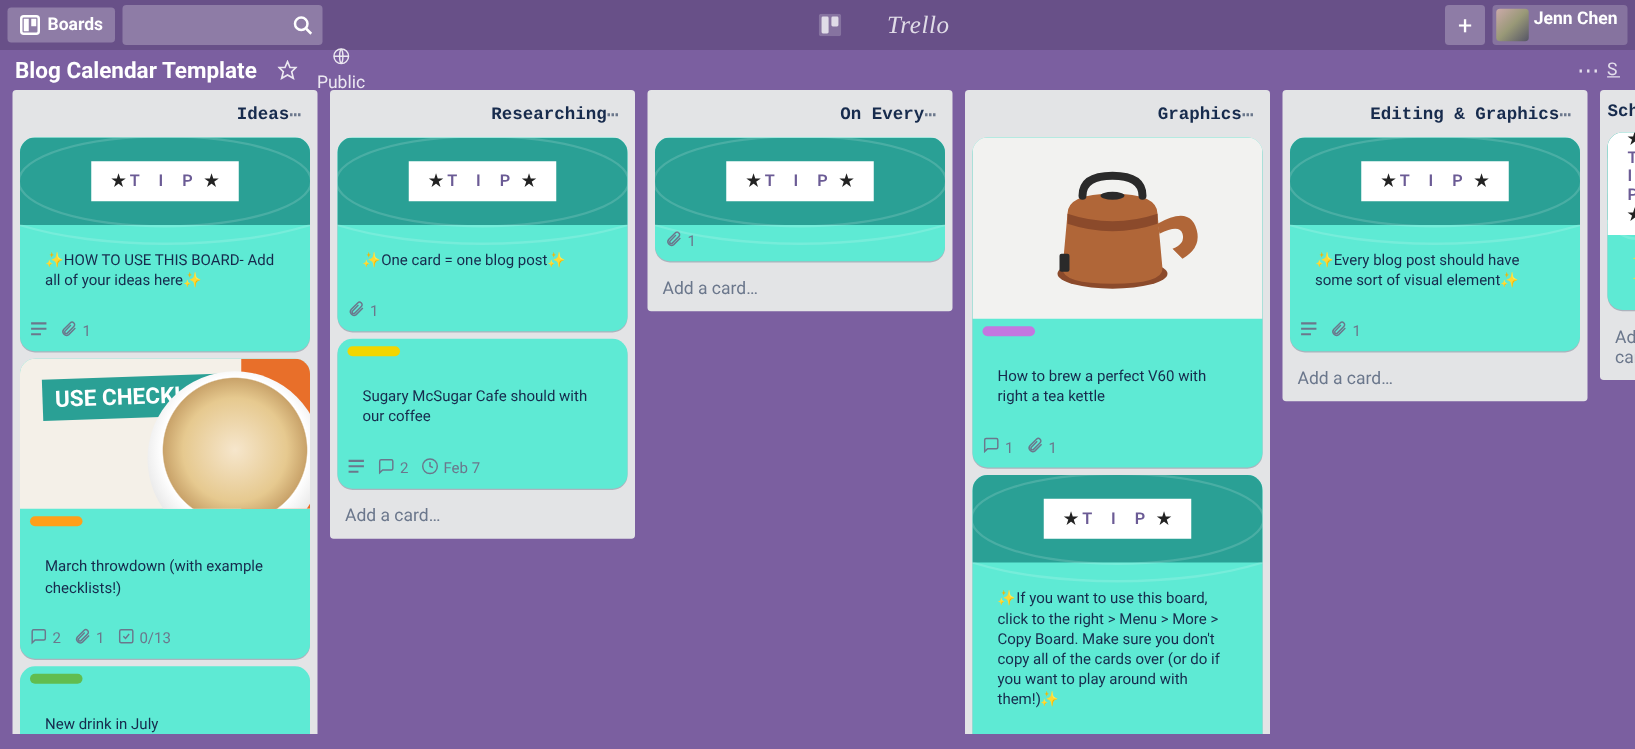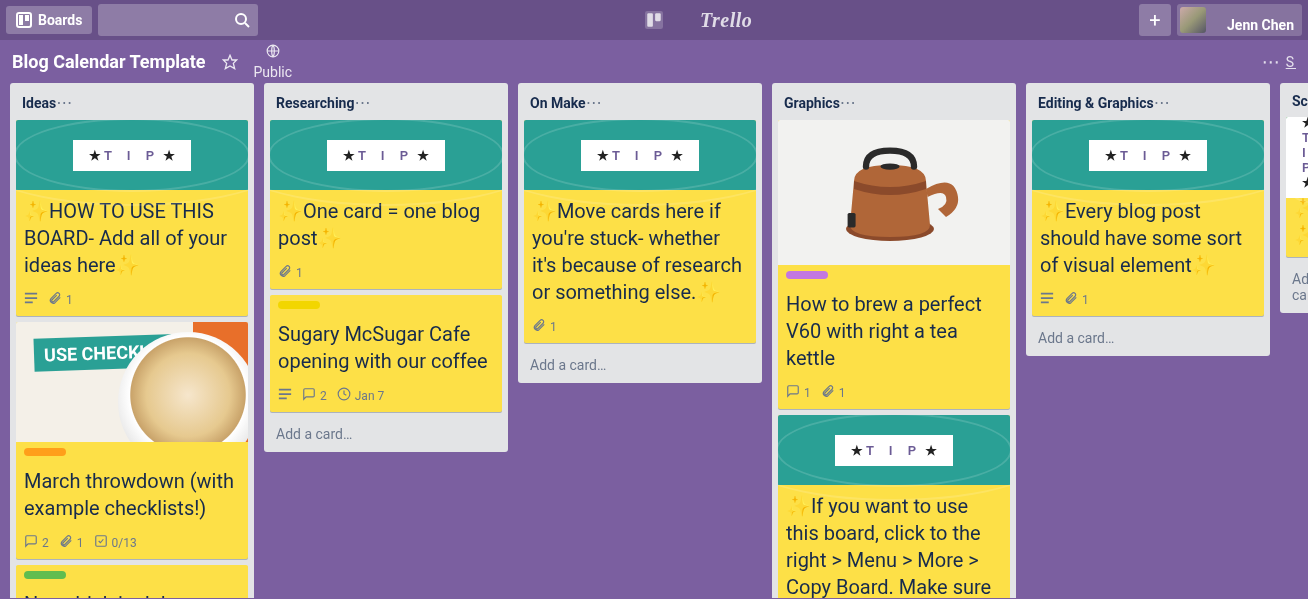--- a/index.html
+++ b/index.html
@@ -2,55 +2,55 @@
 <html><head>
 <meta charset="utf-8">
 <style>
 * { box-sizing: border-box; margin: 0; padding: 0; }
 body { font-family: -apple-system, BlinkMacSystemFont, "Segoe UI", Roboto, Helvetica, Arial, sans-serif; background: #7b5fa0; width: 1308px; height: 599px; overflow: hidden; color: #fff; }
 
 .topbar { height: 40px; background: rgba(0,0,0,0.15); display: flex; align-items: center; padding: 4px 6px; gap: 6px; }
 .btn-boards { display: flex; align-items: center; gap: 6px; background: rgba(255,255,255,0.25); border-radius: 3px; padding: 6px 10px; font-weight: 700; font-size: 14px; cursor: pointer; }
 .search-box { display:flex; align-items:center; background: rgba(255,255,255,0.25); border-radius: 3px; width: 160px; height: 32px; padding: 0 8px; justify-content: flex-end; }
 .logo-wrap { flex:1; display:flex; justify-content:center; align-items:center; gap:6px; opacity:0.8; letter-spacing:0.5px; }
-.logo-text { font-family: cursive; font-weight:700; font-size:20px; font-style:italic;margin-left:31px; }
+.logo-text { font-family: cursive; font-weight:400; font-size:20px; font-style:italic;margin-left:31px; }
 .plus-btn { width:32px; height:32px; background: rgba(255,255,255,0.25); border-radius:3px; display:flex; align-items:center; justify-content:center; font-size:20px; cursor:pointer; }
-.user-chip { display:flex; align-items:flex-end; gap:21px; background: rgba(255,255,255,0.20); border-radius:3px; padding:3px 8px 3px 3px; cursor:pointer; }
+.user-chip { display:flex; align-items:flex-start; gap:4px; background: rgba(255,255,255,0.20); border-radius:3px; padding:3px 8px 3px 3px; cursor:pointer; }
 .avatar { width:26px; height:26px; border-radius:3px; background:linear-gradient(135deg,#caa 0%, #997 50%, #556 100%); }
 .user-name { font-weight:700; font-size:14px; }
 
-.boardbar { height: 43px; display:flex; align-items:center; padding: 0 12px; gap: 16px; }
+.boardbar { height: 32px; display:flex; align-items:center; padding: 0 12px; gap: 16px; }
 .board-title { font-size: 18px; font-weight:700; }
 .star, .globe { opacity: 0.85; cursor:pointer; display:flex; align-items:center; gap:6px; font-size:14px;flex-direction:column; }
 .spacer { flex:1; }
 .show-menu { opacity:0.8; font-size:18px; letter-spacing:2px; cursor:pointer; display:flex; align-items:center; gap:4px; }
 
 .board { display:flex; gap:10px; padding: 0 10px 10px 10px; height: calc(599px - 40px - 44px); overflow-x:auto; align-items:flex-start; }
 .list { width: 244px; flex: 0 0 244px; background:#e3e4e6; border-radius: 3px; padding: 6px; display:flex; flex-direction:column; gap:6px; color:#172b4d; }
-.list-header { display:flex; align-items:center; justify-content:flex-start; padding: 4px 6px 2px 6px; }
+.list-header { display:flex; align-items:center; justify-content:flex-end; padding: 4px 6px 2px 6px; font-family: Liberation Mono, monospace; }
 .list-title { font-weight:700; font-size:14px; }
 .list-menu { color:#6b778c; font-size:16px; letter-spacing:1px; cursor:pointer; }
 
-.card { background:#fde047; border-radius:2px; box-shadow: 0 1px 0 rgba(9,30,66,0.25); overflow:hidden; cursor:pointer; }
+.card { background:#5eead4; border-radius:12px; box-shadow: 0 1px 0 rgba(9,30,66,0.25); overflow:hidden; cursor:pointer; }
 .card-cover-tip { height:70px; background: #2aa095; display:flex; align-items:center; justify-content:center; position:relative; }
 .card-cover-tip::before, .card-cover-tip::after { content:""; position:absolute; width:140%; height:140%; border:2px solid rgba(255,255,255,0.15); border-radius:50%; }
 .card-cover-tip::after { width:100%; height:100%; }
 .tip-badge { background:#fff; color:#6b5b95; font-size:13px; letter-spacing:6px; font-weight:600; padding: 8px 16px; z-index:1; }
 .tip-badge::before { content:"★ "; color:#222; letter-spacing:0; }
 .tip-badge::after { content:" ★"; color:#222; letter-spacing:0; }
 
 .card-cover-checklist { height:120px; background:#f4f0e8; position:relative; overflow:hidden; }
 .chk-banner { position:absolute; top:14px; left:18px; background:#2aa095; color:#fff; font-weight:700; font-size:18px; padding:6px 10px; transform:rotate(-2deg); }
 .latte { position:absolute; bottom:-30px; right:-10px; width:140px; height:140px; border-radius:50%; background: radial-gradient(circle at 50% 45%, #f6e6cc 0%, #e6c98f 40%, #c9a36a 55%, #fff 56%, #ddd 80%); }
 .orange-stripe { position:absolute; right:0; top:0; bottom:0; width:55px; background:#e86f2a; }
 
 .card-cover-kettle { height:145px; background:#f2f2f0; display:flex; align-items:center; justify-content:center; }
 .kettle-svg { width:160px; height:120px; }
 
-.card-body { padding:8px; font-size:20px; line-height:1.35; }
+.card-body { padding:20px; font-size:12px; line-height:1.35; }
 .label-strip { width:42px; height:8px; border-radius:4px; margin: 6px 0 4px 8px; }
 .label-yellow{ background:#f2d600; }
 .label-orange{ background:#ff9f1a; }
 .label-green{ background:#61bd4f; }
 .label-purple{ background:#c377e0; }
 
 .badges { display:flex; gap:10px; padding:4px 8px 8px 8px; color:#6b778c; font-size:12px; align-items:center; }
 .badge { display:flex; align-items:center; gap:4px; }
 .badge svg { width:14px; height:14px; }
 .add-card { padding:8px 6px 4px 6px; color:#6b778c; font-size:14px; cursor:pointer; }
@@ -190,56 +190,55 @@
           <span class="badge">
             <span class="icon"><svg viewBox="0 0 24 24" fill="none" stroke="#6b778c" stroke-width="2">
                 <path d="M21 11l-9 9a5 5 0 01-7-7l9-9a3.5 3.5 0 015 5l-9 9a2 2 0 01-3-3l8-8"></path>
               </svg></span>
             <span>1</span>
           </span>
         </div>
       </div>
       <div class="card">
         <div class="label-strip label-yellow"></div>
-        <div class="card-body">Sugary McSugar Cafe opening with our coffee</div>
+        <div class="card-body">Sugary McSugar Cafe should with our coffee</div>
         <div class="badges">
           <span class="badge">
             <span class="icon"><svg viewBox="0 0 16 16">
                 <line x1="1" y1="3" x2="15" y2="3" stroke="#6b778c" stroke-width="2"></line>
                 <line x1="1" y1="8" x2="15" y2="8" stroke="#6b778c" stroke-width="2"></line>
                 <line x1="1" y1="13" x2="10" y2="13" stroke="#6b778c" stroke-width="2"></line>
               </svg></span>
           </span>
           <span class="badge">
             <span class="icon"><svg viewBox="0 0 24 24" fill="none" stroke="#6b778c" stroke-width="2">
                 <path d="M21 15a2 2 0 01-2 2H7l-4 4V5a2 2 0 012-2h14a2 2 0 012 2z"></path>
               </svg></span>
             <span>2</span>
           </span>
           <span class="badge">
             <span class="icon"><svg viewBox="0 0 24 24" fill="none" stroke="#6b778c" stroke-width="2">
                 <circle cx="12" cy="12" r="10"></circle>
                 <path d="M12 6v6l4 2"></path>
               </svg></span>
-            <span>Jan 7</span>
-          </span>
-        </div>
-      </div>
-      <div class="add-card">Add a card…</div>
-    </div>
-    <div class="list" style="width:244px;flex:0 0 244px;overflow:hidden">
-    <div class="list-header">
-      <span class="list-title">On Make</span>
-      <span class="list-menu">⋯</span>
-    </div>
-      <div class="card">
-        <div class="card-cover-tip">
-          <div class="tip-badge">T I P</div>
-        </div>
-        <div class="card-body">✨Move cards here if you're stuck- whether it's because of research or something else.✨</div>
+            <span>Feb 7</span>
+          </span>
+        </div>
+      </div>
+      <div class="add-card">Add a card…</div>
+    </div>
+    <div class="list" style="width:244px;flex:0 0 244px;overflow:hidden">
+    <div class="list-header">
+      <span class="list-title">On Every</span>
+      <span class="list-menu">⋯</span>
+    </div>
+      <div class="card">
+        <div class="card-cover-tip">
+          <div class="tip-badge">T I P</div>
+        </div>
         <div class="badges">
           <span class="badge">
             <span class="icon"><svg viewBox="0 0 24 24" fill="none" stroke="#6b778c" stroke-width="2">
                 <path d="M21 11l-9 9a5 5 0 01-7-7l9-9a3.5 3.5 0 015 5l-9 9a2 2 0 01-3-3l8-8"></path>
               </svg></span>
             <span>1</span>
           </span>
         </div>
       </div>
       <div class="add-card">Add a card…</div>

